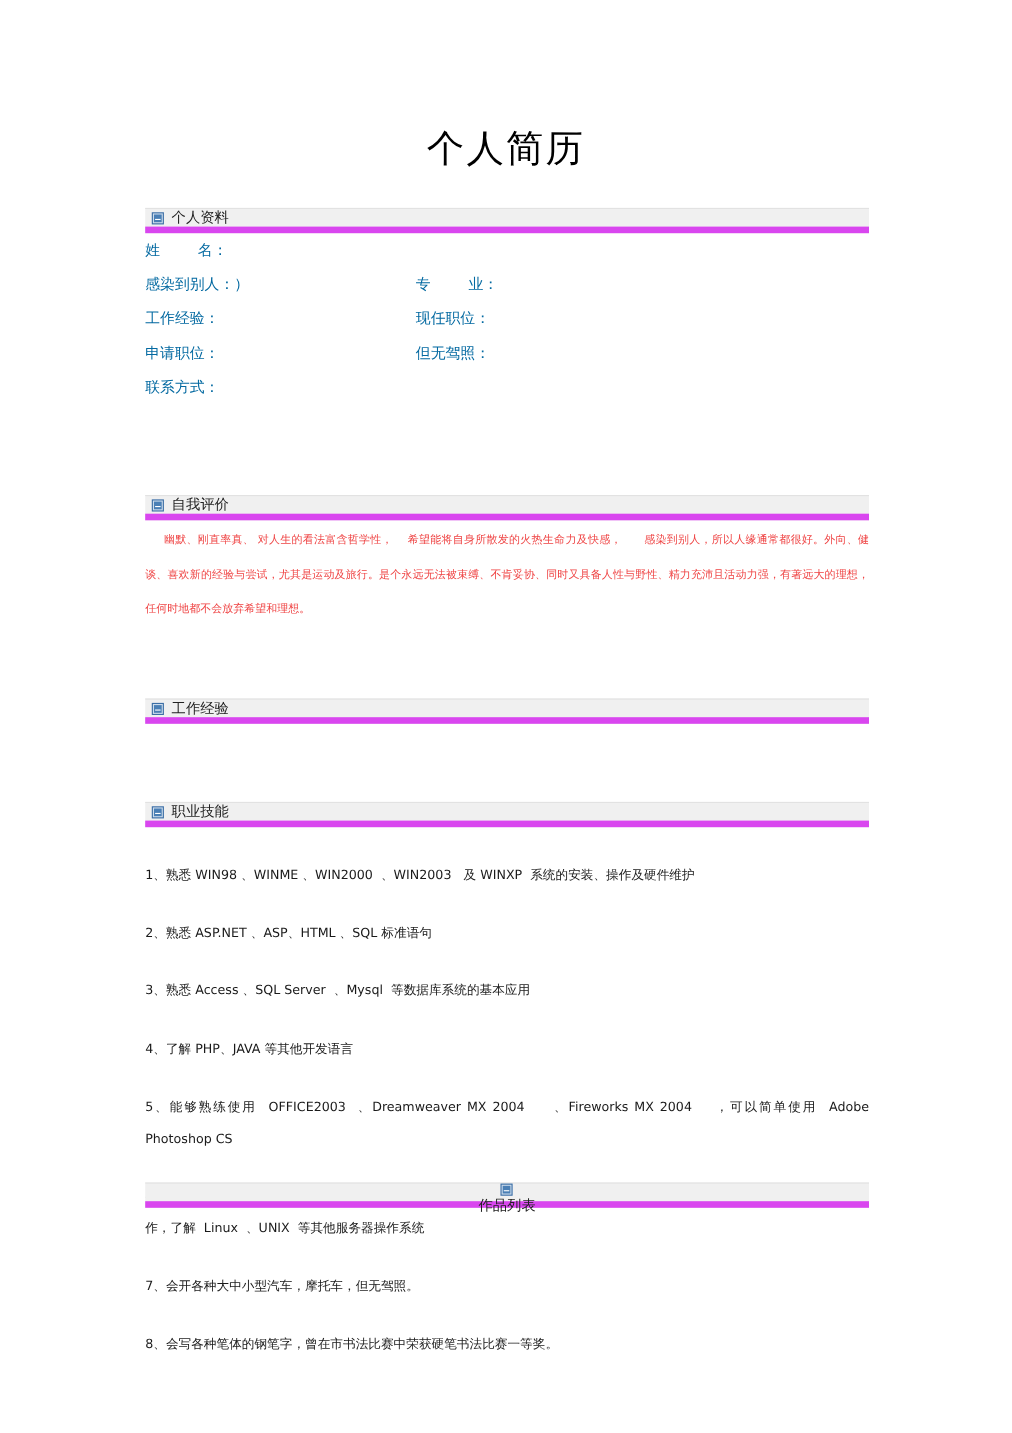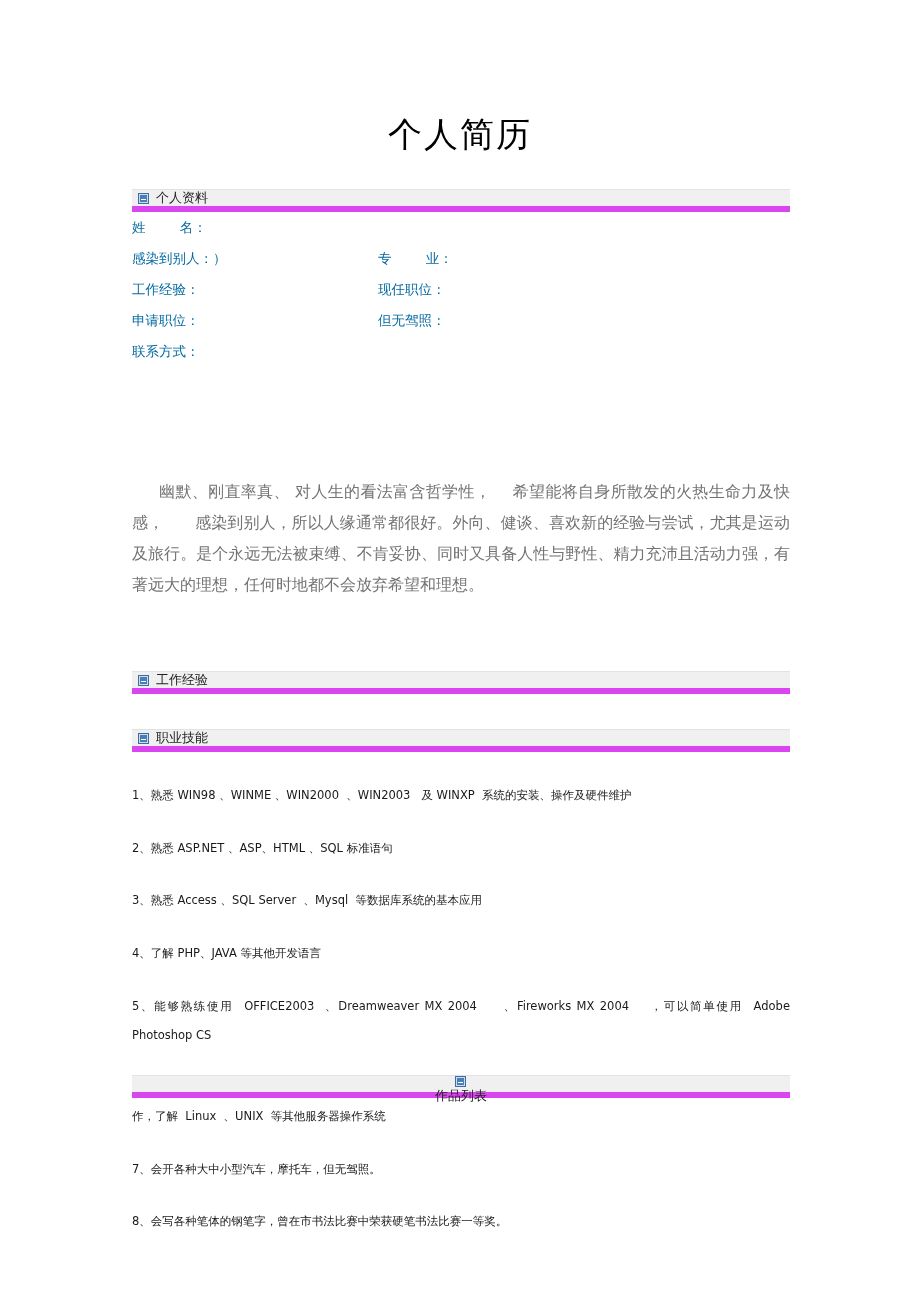--- a/index.html
+++ b/index.html
@@ -98,23 +98,23 @@
   }
   .info-cell.left  { width: 246px; }
   .info-cell.right { width: 300px; }
 
   
   .para-block {
     position: absolute;
     left: 132px;
     width: 658px;
     font-family: "DejaVu Serif", "Liberation Serif", serif;
-    font-size: 16px;
+    font-size: 10px;
     line-height: 31px;
-    color: #737373;
+    color: #ef4444;
     text-align: justify;
   }
   .para-block p {
     margin: 0;
     white-space: pre-wrap;
   }
 
   
   .skills-block {
     position: absolute;
@@ -165,26 +165,30 @@
     <div class="info-row">
       <span class="info-cell left">申请职位：</span>
       <span class="info-cell right">但无驾照：</span>
     </div>
     <div class="info-row">
       <span class="info-cell left">联系方式：</span>
       <span class="info-cell right"></span>
     </div>
   </div>
 
+  <div class="section-bar" style="top:450px;">
+    <span class="section-icon"></span>
+    <span class="section-label">自我评价</span>
+  </div>
 
   <div class="para-block" style="top:476px;">
     <p>     幽默、刚直率真、 对人生的看法富含哲学性，    希望能将自身所散发的火热生命力及快感，      感染到别人，所以人缘通常都很好。外向、健谈、喜欢新的经验与尝试，尤其是运动及旅行。是个永远无法被束缚、不肯妥协、同时又具备人性与野性、精力充沛且活动力强，有著远大的理想，任何时地都不会放弃希望和理想。</p>
   </div>
 
-  <div class="section-bar" style="top:671px;text-align:right;">
+  <div class="section-bar" style="top:635px;text-align:right;">
     <span class="section-icon"></span>
     <span class="section-label">工作经验</span>
   </div>
 
   <div class="empty-area" style="top:662px;height:65px;"></div>
 
   <div class="section-bar" style="top:729px;">
     <span class="section-icon"></span>
     <span class="section-label">职业技能</span>
   </div>

